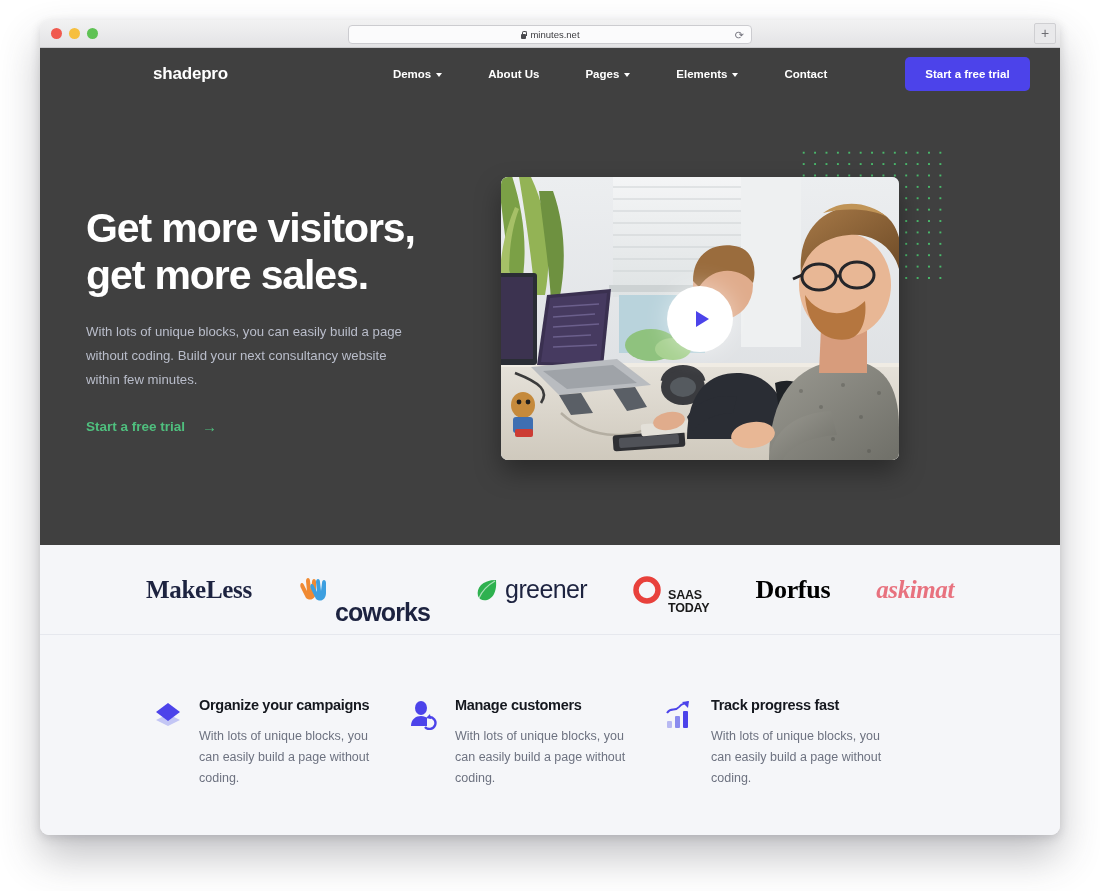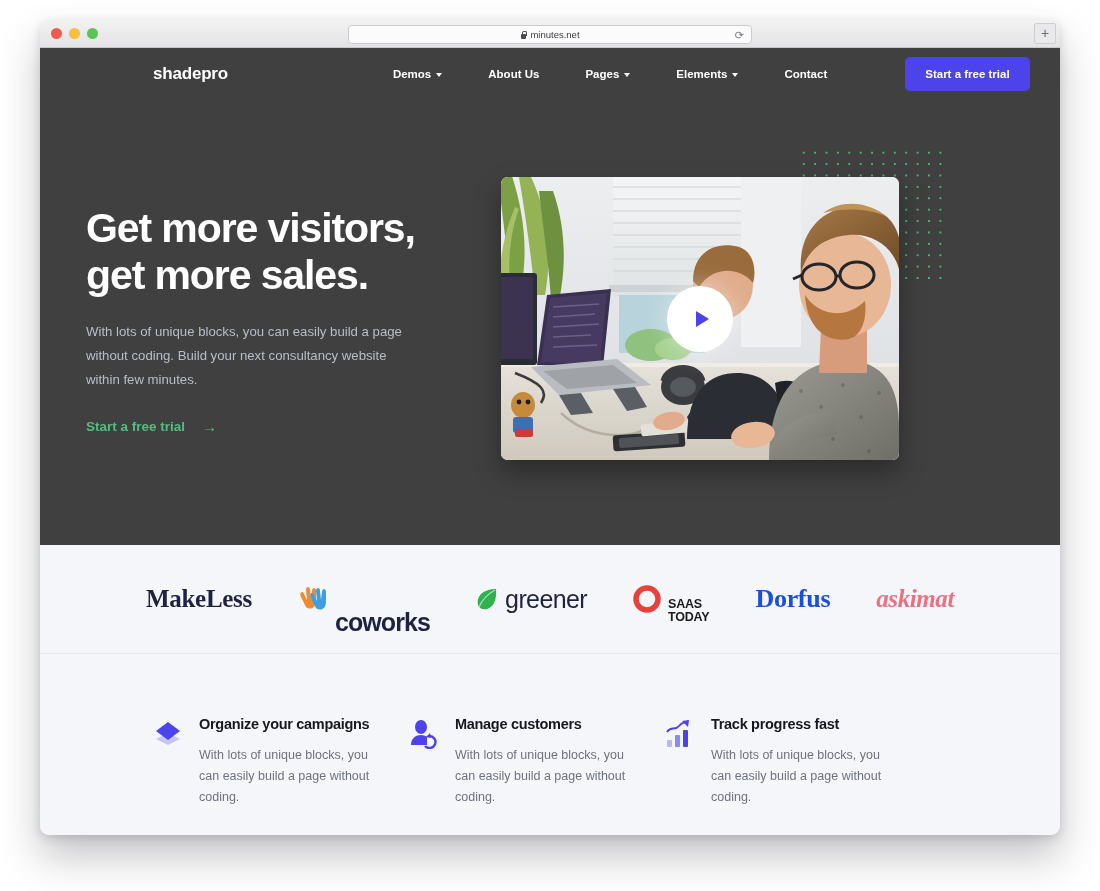--- a/index.html
+++ b/index.html
@@ -216,21 +216,21 @@
   #play-triangle {
     width: 0; height: 0;
     border-top: 8px solid transparent;
     border-bottom: 8px solid transparent;
     border-left: 13px solid #4c43ea;
     margin-left: 4px;
   }
 
   
   #logo-strip {
-    height: 109px;
+    height: 90px;
     background: #f5f6f9;
     border-bottom: 1px solid #e6e8ee;
     display: flex;
     align-items: center;
     justify-content: center;
     gap: 46px;
   }
   .client-logo { display: flex; align-items: center; gap: 7px; }
   #logo-makeless {
     font-family: "Liberation Serif", serif;
@@ -241,21 +241,21 @@
   }
   #logo-greener {
     font-size: 25px; font-weight: 400; color: #1d2340; letter-spacing: -.6px;
   }
   #logo-saastoday-text {
     font-size: 12.5px; font-weight: 700; color: #1a1a1a;
     line-height: 13px; letter-spacing: -.2px; white-space: pre-line; margin-top: 24px;
   }
   #logo-dorfus {
     font-family: "Liberation Serif", serif;
-    font-size: 26px; font-weight: 700; color: #1d4ed8; letter-spacing: -.3px;
+    font-size: 26px; font-weight: 700; color: #000000; letter-spacing: -.3px;
   }
   #logo-askimat {
     font-family: "Liberation Serif", serif;
     font-size: 25px; font-weight: 700; font-style: italic;
     color: #e8727f; letter-spacing: -.4px;
   }
 
   
   #features {
     padding: 62px 0 0 113px;

